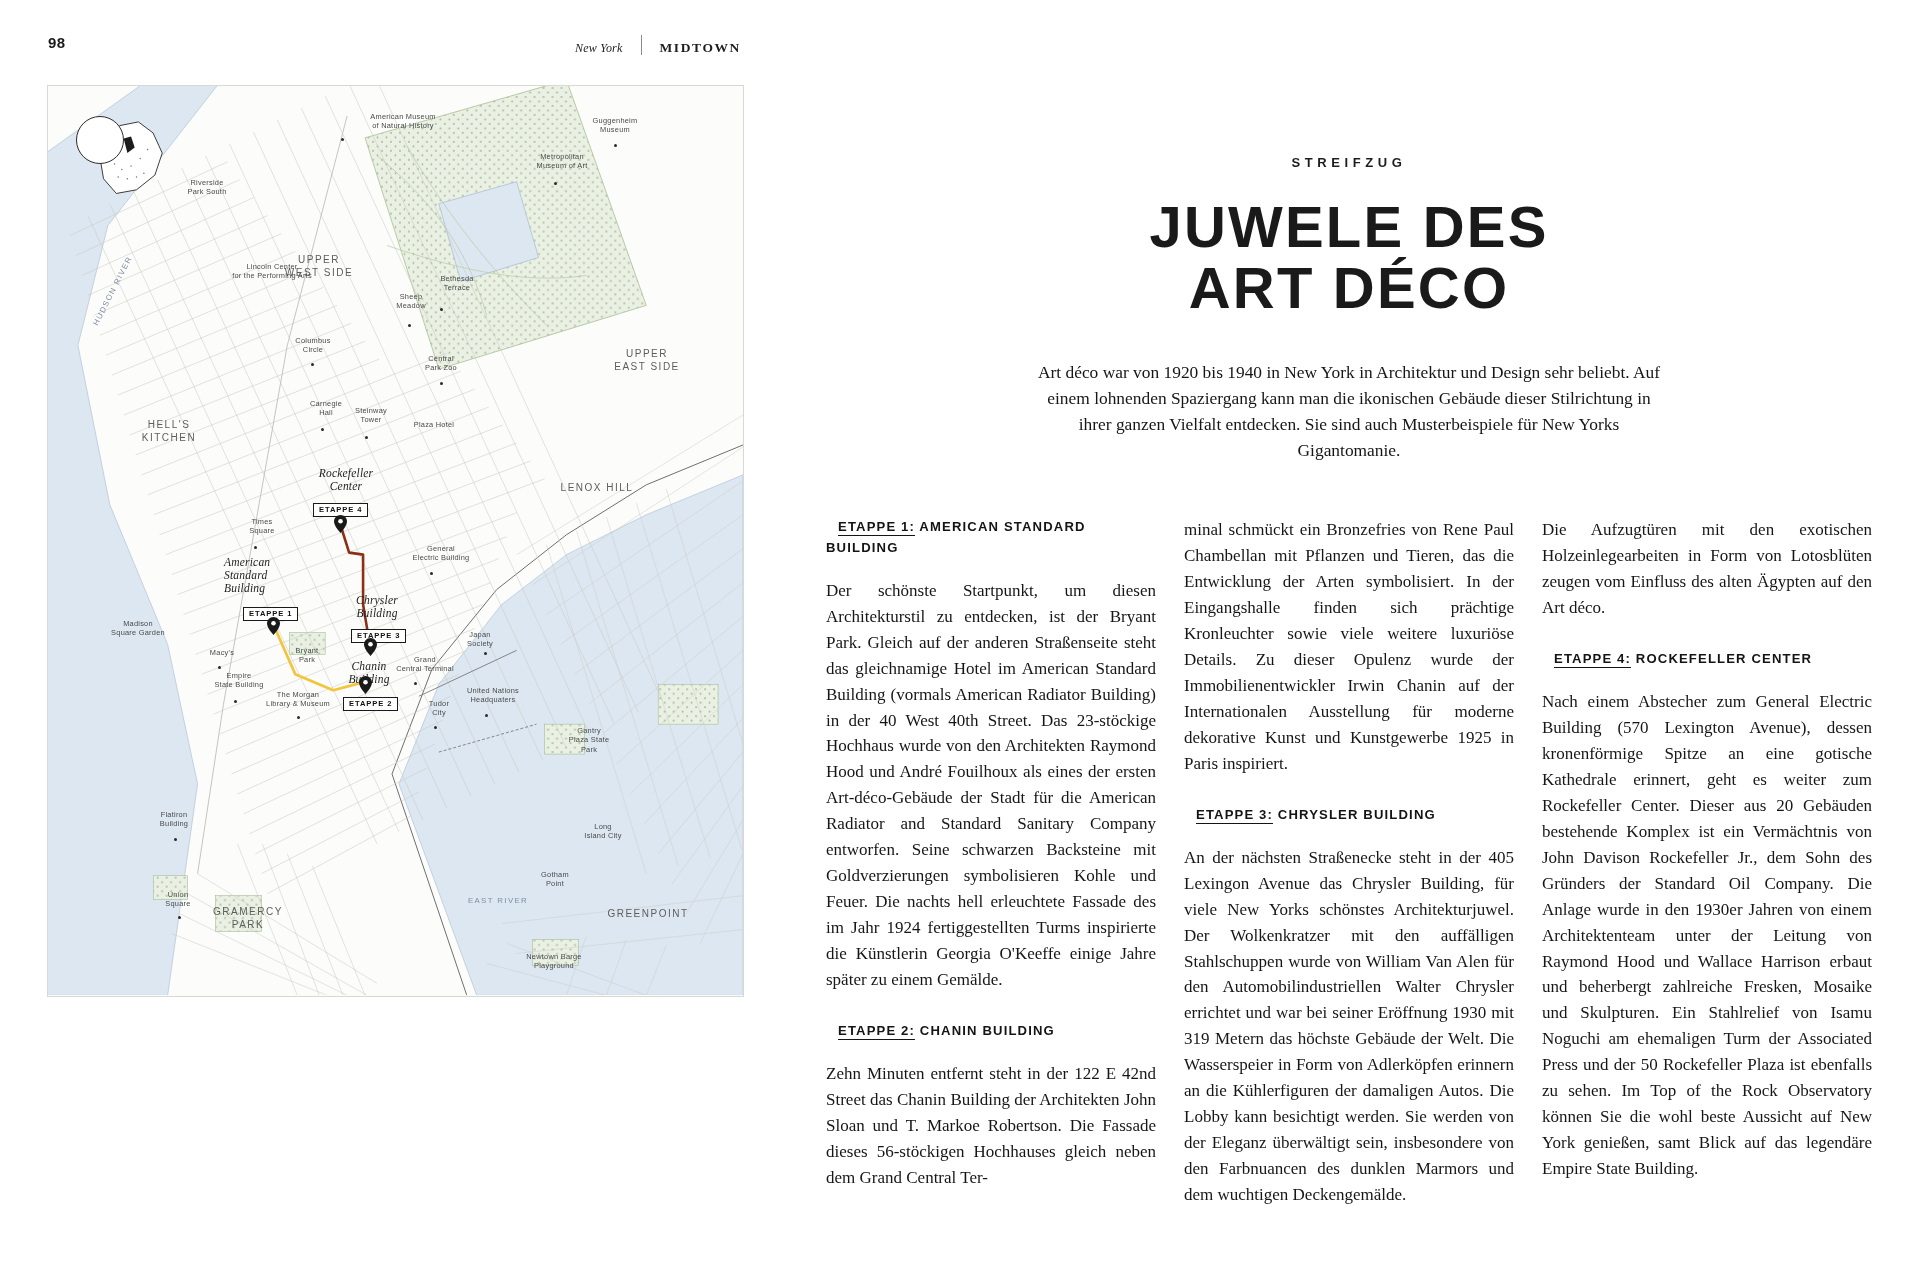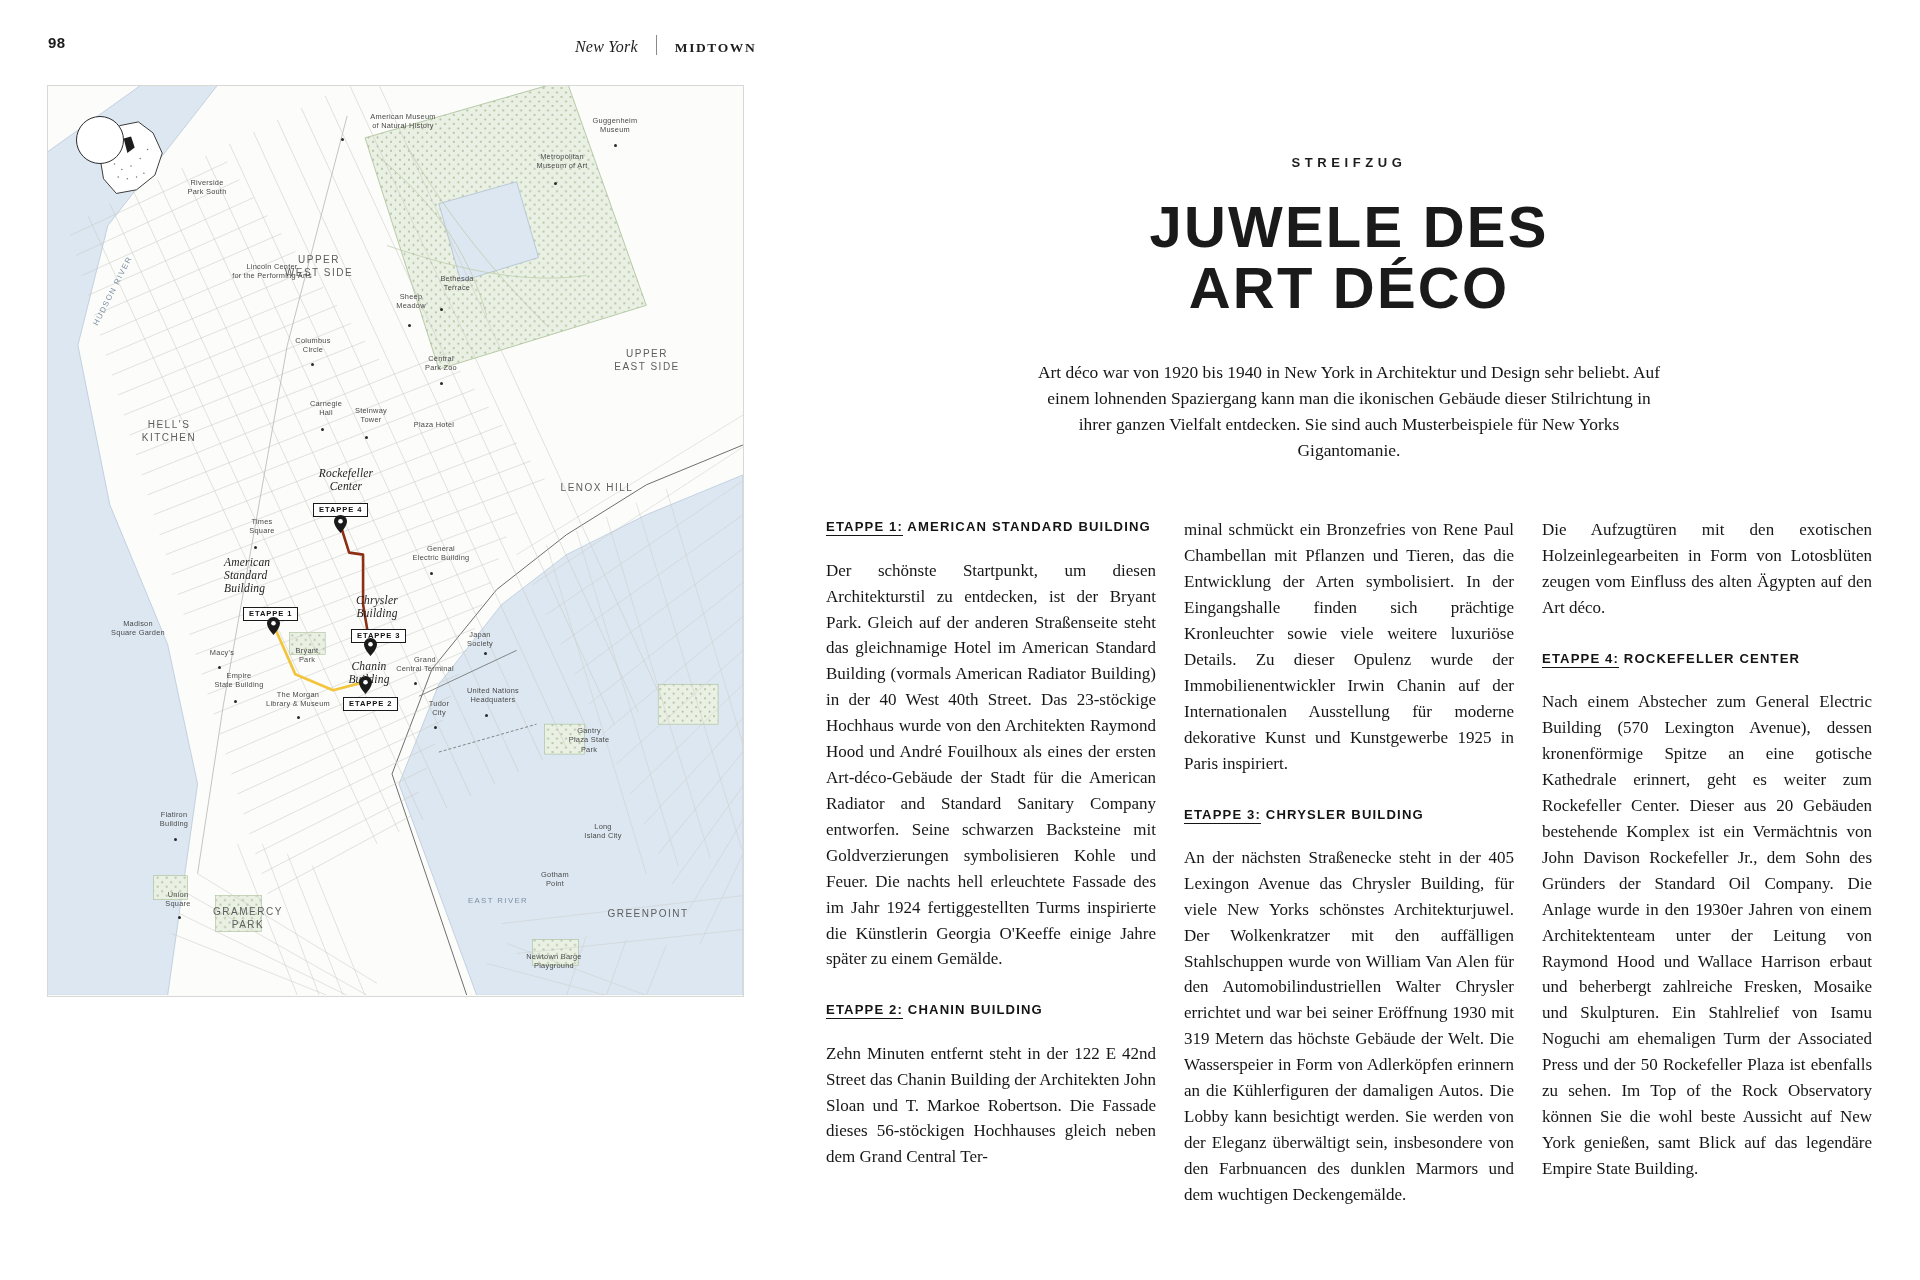--- a/index.html
+++ b/index.html
@@ -41,21 +41,21 @@
     position: absolute;
     left: 575px;
     top: 0px;
     display: flex;
     align-items: baseline;
     gap: 0px;
   }
   .rh-place {
     font-family: "Liberation Serif", serif;
     font-style: italic;
-    font-size: 16px;
+    font-size: 12px;
     color: #1d1d1d;
     letter-spacing: 0.2px;
   }
   .rh-sep {
     display: inline-block;
     width: 1px;
     height: 20px;
     background: #8a8a8a;
     margin: 0 18px;
     position: relative;
@@ -207,20 +207,21 @@
     font-size: 13.1px;
     font-weight: 700;
     letter-spacing: 1.15px;
     color: #141414;
     line-height: 1.55;
     margin-bottom: 20px;
   }
   .sec-head .lead {
     border-bottom: 1.6px solid #141414;
     padding-bottom: 1px;
+    margin-left: 12px;
   }
   .sec-head.spaced { margin-top: 26px; }
 
   .body-p {
     font-family: "Liberation Serif", serif;
     font-size: 17px;
     line-height: 1.525;
     color: #161616;
     text-align: justify;
     hyphens: none;

